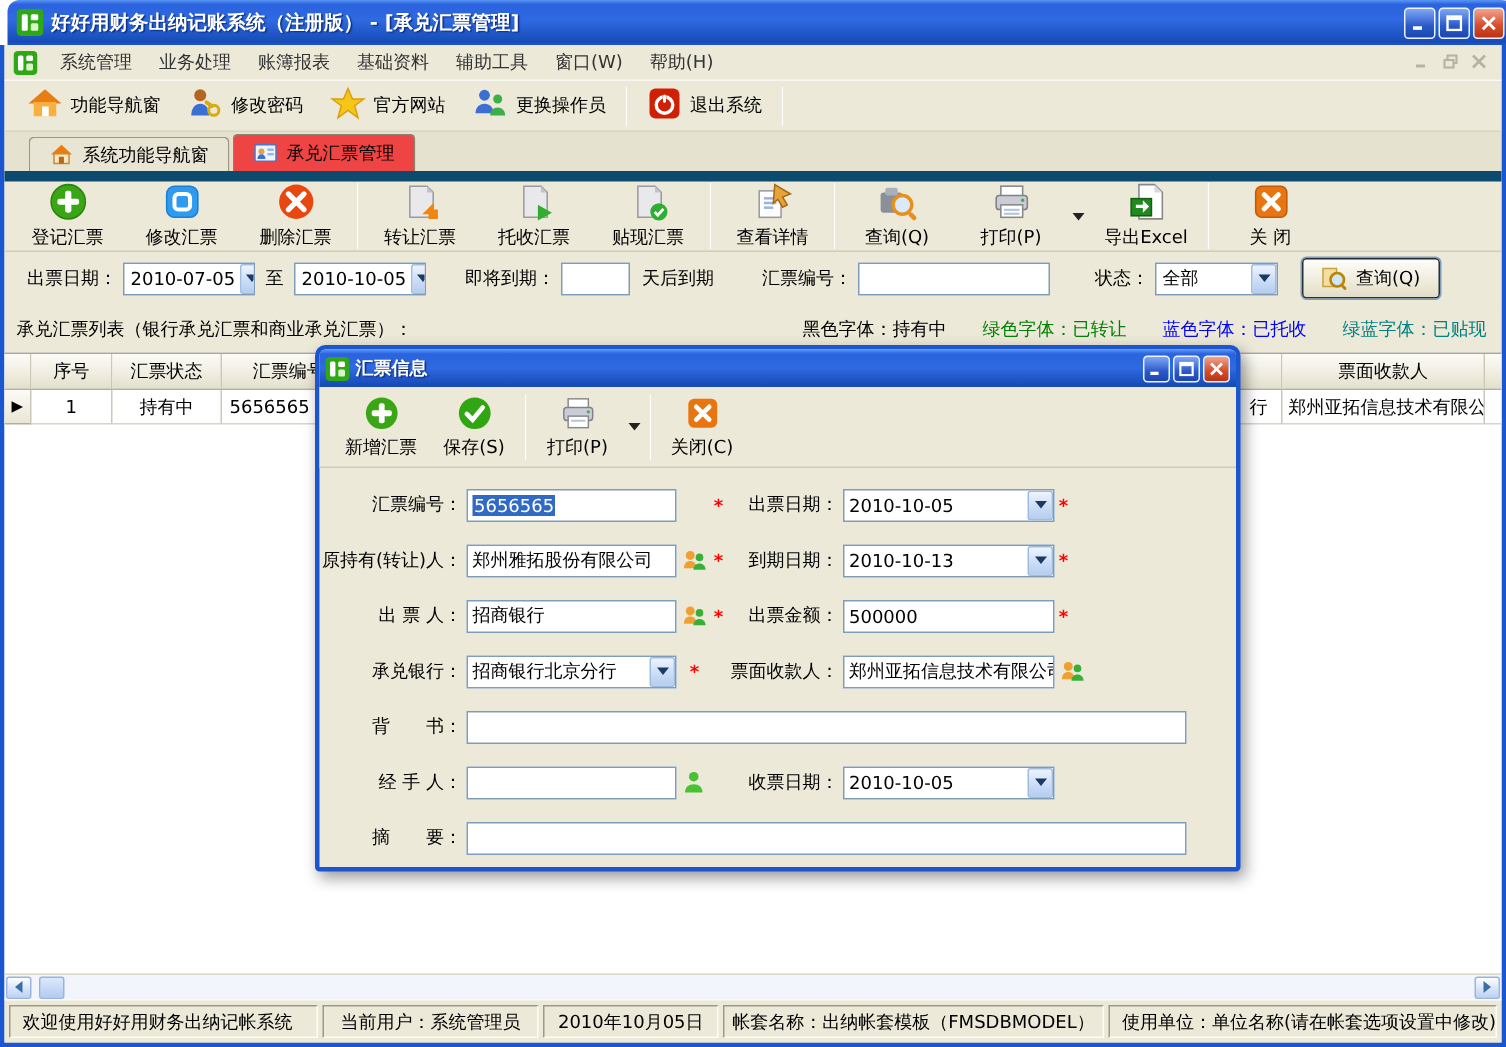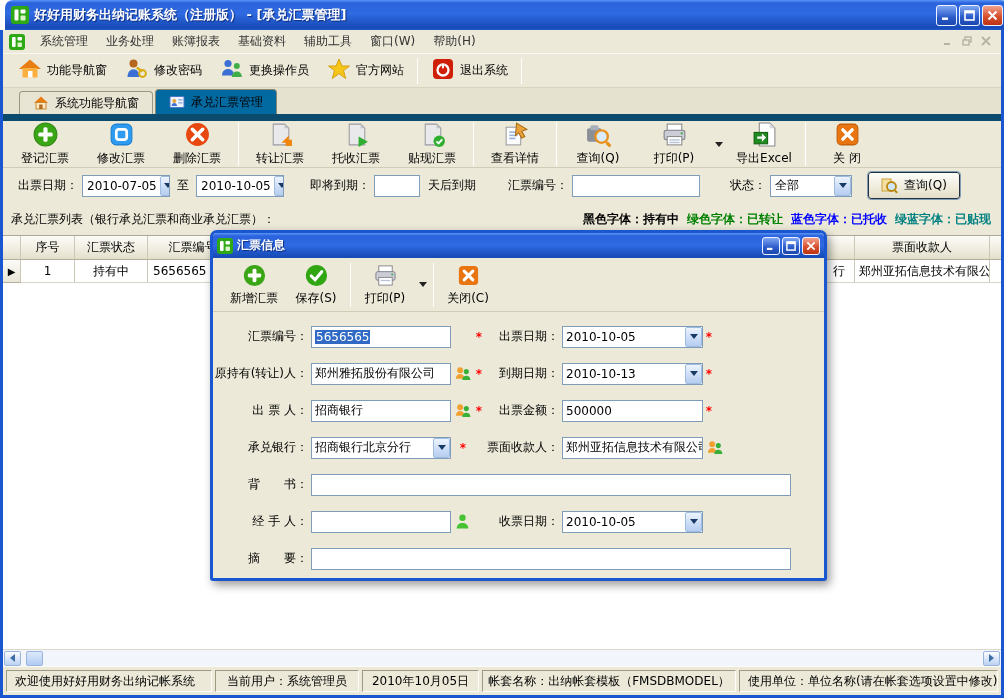--- a/index.html
+++ b/index.html
@@ -28,39 +28,39 @@
   .menubar { height:24px; display:flex; align-items:center; padding-left:4px; background:#ece9d8; border-bottom:1px solid #f8f7f1; position:relative; }
   .menu-ico { width:16px; height:16px; margin:0 6px 0 2px; }
   .menu-item { padding:2px 9px; color:#333; cursor:default; white-space:nowrap; }
   .mdi-btns { position:absolute; right:8px; top:4px; display:flex; gap:4px; opacity:.55; }
   .mdi-btn { width:15px; height:14px; display:flex; align-items:center; justify-content:center; }
   .tb-main { height:34px; display:flex; align-items:center; padding-left:6px; border-bottom:1px solid #d8d4c0; background:#ece9d8; }
   .tbtn { display:flex; align-items:center; gap:5px; padding:3px 9px; white-space:nowrap; }
   .vsep { width:1px; height:26px; background:#c6c2ae; border-right:1px solid #fff; margin:0 4px; }
   .tabbar { height:26px; display:flex; align-items:flex-end; padding-left:16px; background:#e6e2d0; }
   .tab { height:23px; display:flex; align-items:center; gap:6px; padding:0 13px; border:1px solid #9a9782; border-bottom:none; border-radius:4px 4px 0 0; background:#e9e5d4; margin-right:2px; white-space:nowrap; }
-  .tab.active { height:25px; background:#0369a1; border-color:#8a8770;text-align:center; }
+  .tab.active { height:25px; background:#ef4444; border-color:#8a8770;text-align:center; }
   .tab svg { width:16px; height:16px; }
   .tb-bill { height:54px; display:flex; align-items:center; padding-left:4px; background:#ece9d8; border-top:7px solid #0c4a6e; border-bottom:1px solid #cfccb8; }
   .bbtn { width:76px; display:flex; flex-direction:column; align-items:center; justify-content:center; gap:2px; padding:2px 0; }
   .bbtn svg { width:27px; height:27px; }
   .vsep2 { width:1px; height:44px; background:#c6c2ae; border-right:1px solid #fff; margin:0 3px; }
   .caretbtn { width:14px; height:44px; display:flex; align-items:center; justify-content:center; }
   .tri { width:0; height:0; border-left:4px solid transparent; border-right:4px solid transparent; border-top:5px solid #222; }
   
   .filterbar { height:35px; display:flex; align-items:center; padding-left:15px; background:#ece9d8; }
   .flabel { white-space:nowrap; }
   .input { background:#fff; border:1px solid #7f9db9; height:22px; display:flex; align-items:center; padding:0 4px; overflow:hidden; white-space:nowrap; }
   .combo { background:#fff; border:1px solid #7f9db9; height:22px; display:flex; align-items:center; justify-content:space-between; padding-left:4px; overflow:hidden; white-space:nowrap; }
   .combo .arrow { width:17px; height:20px; flex:0 0 auto; margin-left:3px; background:linear-gradient(180deg,#eef4fd,#c9dbf6 60%,#b6cdf0); border:1px solid #9ebcdf; border-radius:2px; display:flex; align-items:center; justify-content:center; }
   .combo .arrow .tri { border-top-color:#1a3a66; }
   .btn-query { height:27px; margin-left:16px; border:1px solid #27313d; outline:1px solid #7f9db9; background:linear-gradient(180deg,#fdfdfa,#ece8d6 70%,#e2ddc8); border-radius:3px; display:flex; align-items:center; gap:6px; padding:0 12px; white-space:nowrap; }
   
   .listheader { height:32px; display:flex; align-items:center; justify-content:space-between; padding:0 8px 0 8px; background:#ece9d8; }
-  .legend { display:flex; gap:8px; padding-right:2px; white-space:nowrap;font-weight:bold; }
+  .legend { display:flex; gap:24px; padding-right:2px; white-space:nowrap; }
   
   .gridwrap { height:414px; background:#fff; border-top:1px solid #aca899; overflow:hidden; }
   .grow { display:flex; }
   .ghead { height:24px; }
   .gcell { border-right:1px solid #ccc8b8; display:flex; align-items:center; overflow:hidden; white-space:nowrap; flex:0 0 auto; }
   .ghead .gcell { background:linear-gradient(180deg,#fcfbf7,#efecdf 60%,#e3dfcb); border-bottom:1px solid #b3af9a; justify-content:center; }
   .gdata { height:23px; background:#fff; }
   .gdata .gcell { border-bottom:1px solid #d8d4c6; }
   .c-marker { width:18px; justify-content:center; background:linear-gradient(180deg,#fcfbf7,#e9e6d6); }
   .gdata .c-marker { border-bottom:1px solid #b3af9a; }
@@ -198,32 +198,32 @@
       <span><svg width="24" height="24" viewBox="0 0 24 24">
             <circle cx="8.5" cy="6.5" r="4" fill="#b5651d"></circle>
             <path d="M2.5 20c0-5 2.7-7.8 6-7.8s6 2.8 6 7.8z" fill="#3b6fd4"></path>
             <circle cx="17.5" cy="16.5" r="3.4" fill="none" stroke="#d9ab12" stroke-width="2"></circle>
             <rect x="11" y="11.2" width="7" height="2.6" rx="1.3" fill="#d9ab12" transform="rotate(35 14.5 12.5)"></rect>
           </svg></span>
       <span>修改密码</span>
     </span>
     <span class="tbtn">
       <span><svg width="24" height="24" viewBox="0 0 24 24">
+            <polygon points="12,2 15,9 22.5,9 16.5,13.5 18.7,21.5 12,16.6 5.3,21.5 7.5,13.5 1.5,9 9,9" fill="#f5c518" stroke="#d9a010" stroke-width="1"></polygon>
+          </svg></span>
+      <span>官方网站</span>
+    </span>
+    <span class="tbtn">
+      <span><svg width="24" height="24" viewBox="0 0 24 24">
             <circle cx="8" cy="6.5" r="3.6" fill="#3b6fd4"></circle>
             <path d="M2 18.5c0-4 2.6-6.4 6-6.4s6 2.4 6 6.4z" fill="#3b6fd4"></path>
             <circle cx="16.8" cy="9" r="3" fill="#3fae49"></circle>
             <path d="M11.8 20c0-3.4 2.2-5.4 5-5.4s5 2 5 5.4z" fill="#3fae49"></path>
           </svg></span>
       <span>更换操作员</span>
-    </span>
-    <span class="tbtn">
-      <span><svg width="24" height="24" viewBox="0 0 24 24">
-            <polygon points="12,2 15,9 22.5,9 16.5,13.5 18.7,21.5 12,16.6 5.3,21.5 7.5,13.5 1.5,9 9,9" fill="#f5c518" stroke="#d9a010" stroke-width="1"></polygon>
-          </svg></span>
-      <span>官方网站</span>
     </span>
     <span class="vsep"></span>
     <span class="tbtn">
       <span><svg width="24" height="24" viewBox="0 0 24 24">
             <rect x="2" y="2" width="20" height="20" rx="4" fill="#cf2006"></rect>
             <circle cx="12" cy="13" r="5.5" fill="none" stroke="#fff" stroke-width="2.3"></circle>
             <rect x="10.8" y="5.5" width="2.4" height="6" fill="#cf2006"></rect>
             <rect x="11" y="6" width="2" height="5.5" rx="1" fill="#fff"></rect>
           </svg></span>
       <span>退出系统</span>

